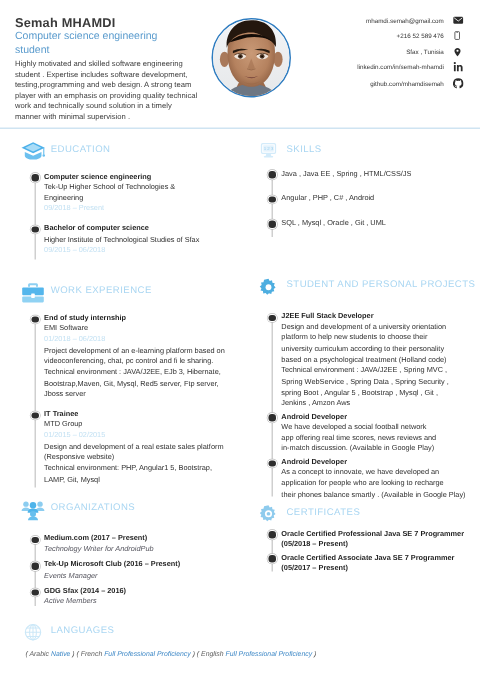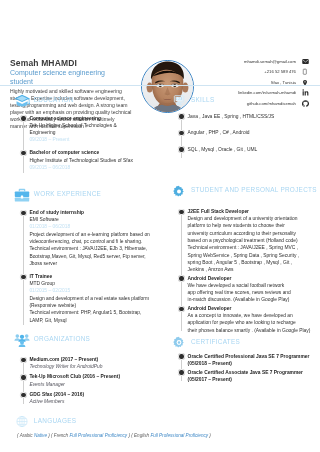--- a/index.html
+++ b/index.html
@@ -3,21 +3,21 @@
 <meta charset="utf-8">
 <style>
   html,body{margin:0;padding:0;}
   body{width:320px;height:452px;background:#ffffff;
        font-family:"Liberation Sans",sans-serif;overflow:hidden;position:relative;
        -webkit-font-smoothing:antialiased;}
   .page{position:absolute;left:0;top:0;width:320px;height:452px;overflow:hidden;}
   #bgnet{position:absolute;left:0;top:0;width:320px;height:452px;pointer-events:none;}
 
   
-  .hdr{position:absolute;left:0;top:0;width:320px;height:86px;margin-top:48px;}
+  .hdr{position:absolute;left:0;top:0;width:320px;height:86px;}
   .name{position:absolute;left:10px;top:10.2px;font-size:8.5px;font-weight:600;color:#3a3a3a;letter-spacing:.15px;line-height:10px;}
   .jobtitle{position:absolute;left:10px;top:19.8px;width:108px;font-size:7px;color:#5a9bcd;line-height:9.6px;}
   .summary{position:absolute;left:10px;top:40.2px;width:123px;font-size:5.1px;color:#3d3d3d;line-height:6.95px;text-align:left;}
 
   .avatar{position:absolute;left:141px;top:11.5px;width:53px;height:53px;border-radius:50%;
           border:1.4px solid #2e7cc0;overflow:hidden;background:#ffffff;box-sizing:border-box;}
   .avatar svg{display:block;width:100%;height:100%;}
 
   .contacts{position:absolute;right:11px;top:8px;width:170px;}
   .crow{display:flex;align-items:center;justify-content:flex-end;height:10.5px;}

